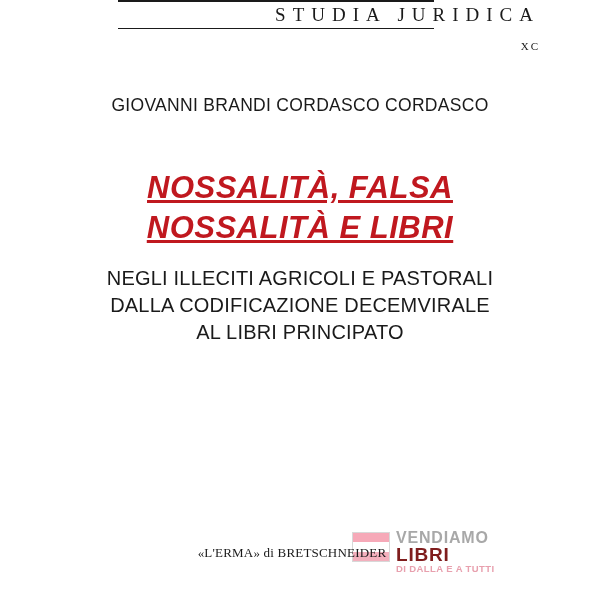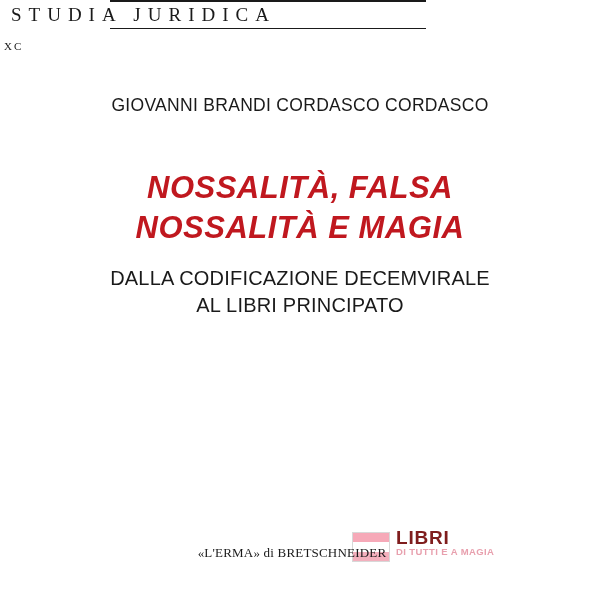--- a/index.html
+++ b/index.html
@@ -18,23 +18,23 @@
     width: 600px;
     height: 600px;
     background: #ffffff;
     box-sizing: border-box;
   }
 
   
   .series-block {
     position: absolute;
     top: 0;
-    left: 4px;
+    left: 12px;
     width: 528px;
-    text-align: left;
+    text-align: right;
   }
   .series-rule-top {
     width: 316px;
     height: 2px;
     background: #1a1a1a;
     margin: 0 auto;
   }
   .series-title {
     font-family: "Liberation Serif", serif;
     font-size: 19px;
@@ -82,20 +82,21 @@
     font-family: "Liberation Sans", sans-serif;
     font-style: italic;
     font-weight: bold;
     font-size: 31px;
     line-height: 40px;
     color: #c0181f;
     letter-spacing: 0.5px;
   }
   .main-title .line {
     display: block;
+    text-decoration: underline;
   }
 
   
   .subtitle {
     position: absolute;
     top: 265px;
     left: 0;
     width: 600px;
     text-align: center;
     font-family: "Liberation Sans", sans-serif;
@@ -191,37 +192,39 @@
     <div class="series-rule-top"></div>
     <div class="series-title">STUDIA JURIDICA</div>
     <div class="series-rule-bottom"></div>
     <div class="series-number">XC</div>
   </div>
 
   <div class="author">GIOVANNI BRANDI CORDASCO CORDASCO</div>
 
   <div class="main-title">
     <span class="line">NOSSALITÀ, FALSA</span>
-    <span class="line">NOSSALITÀ E MAGIA</span>
+    <span class="line">NOSSALITÀ E LIBRI</span>
   </div>
 
   <div class="subtitle">
+    <span class="line">NEGLI ILLECITI AGRICOLI E PASTORALI</span>
     <span class="line">DALLA CODIFICAZIONE DECEMVIRALE</span>
     <span class="line">AL LIBRI PRINCIPATO</span>
   </div>
 
   <div class="watermark">
     <div class="wm-flag">
       <span class="s1"></span>
       <span class="s2"></span>
       <span class="s3"></span>
     </div>
     <div class="wm-text">
+      <div class="wm-line1">VENDIAMO</div>
       <div class="wm-line2">LIBRI</div>
-      <div class="wm-line3">DI TUTTI E A MAGIA</div>
+      <div class="wm-line3">DI DALLA E A TUTTI</div>
     </div>
   </div>
 
   <div class="publisher">
     <span class="sc">«L'ERMA»</span><span> di </span><span class="sc">BRETSCHNEIDER</span>
   </div>
 
 </div>
 
 </body></html>

